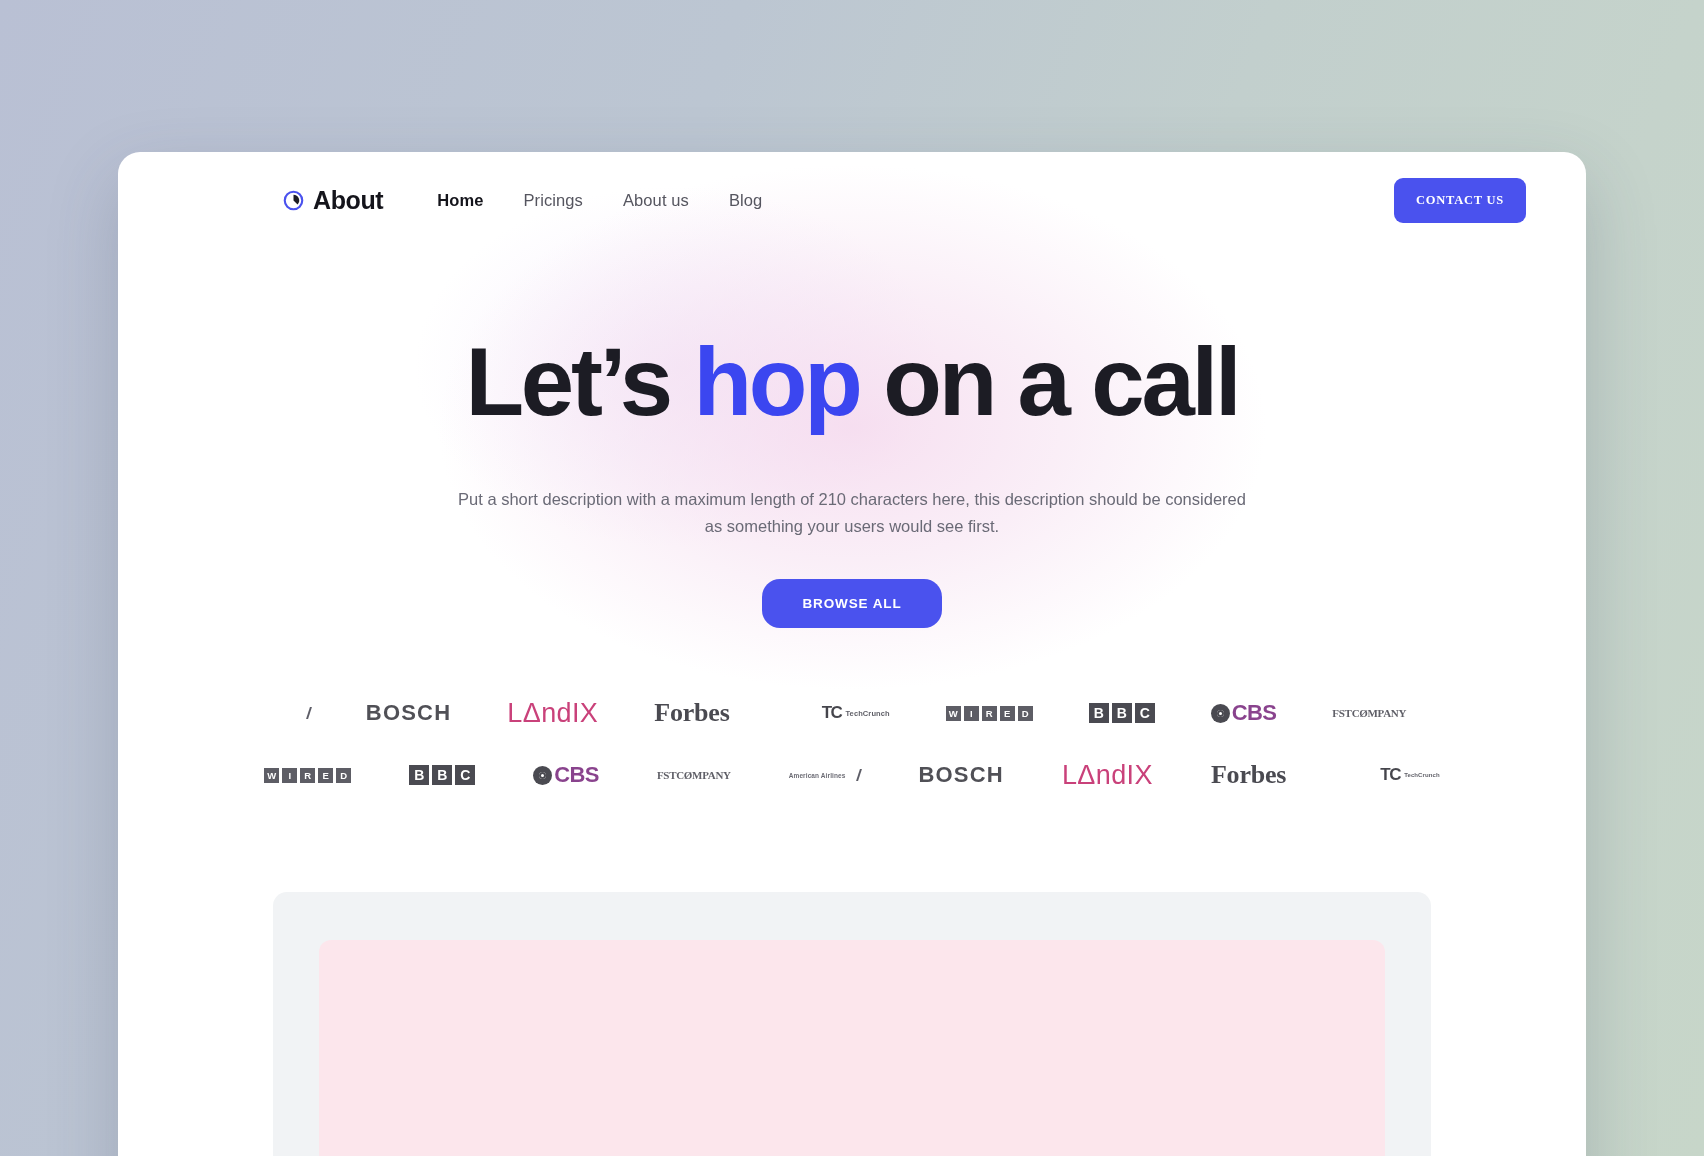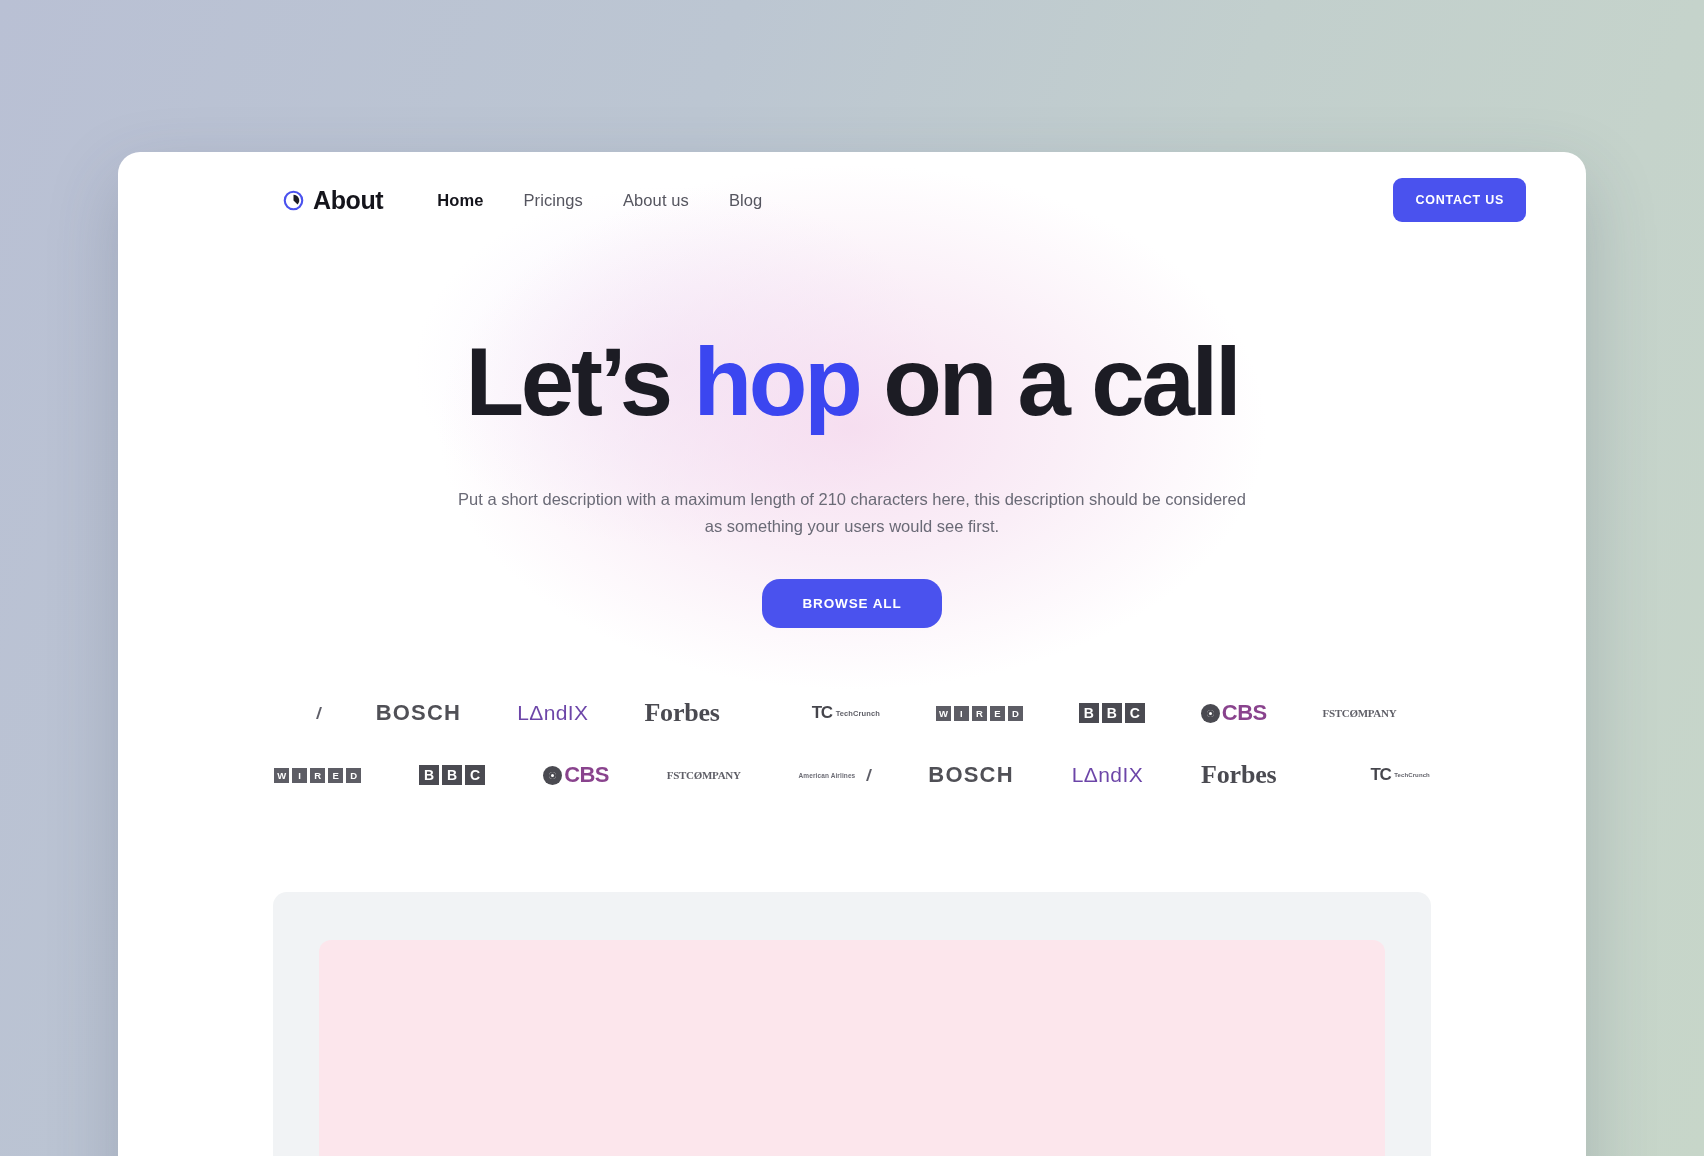--- a/index.html
+++ b/index.html
@@ -90,21 +90,21 @@
 
   .contact-btn {
     background: #4a52ee;
     color: #ffffff;
     border: none;
     border-radius: 9px;
     padding: 15px 22px;
     font-size: 12.5px;
     font-weight: 600;
     letter-spacing: 0.75px;
-    font-family: Liberation Sans, sans-serif;
+    font-family: Liberation Serif, serif;
     cursor: pointer;
     white-space: nowrap;
   }
 
   
   .hero {
     position: relative;
     z-index: 3;
     padding-top: 182px;
     text-align: center;
@@ -165,21 +165,21 @@
     justify-content: center;
     color: #25252d;
     flex: 0 0 auto;
   }
 
   
   .lg-bosch {
     font-size: 22px; font-weight: 800; letter-spacing: 1.2px; color: #2a2a32;
   }
   .lg-landix {
-    font-size: 21px; font-weight: 400; letter-spacing: 0.4px; color: #4c1d95;
+    font-size: 27px; font-weight: 400; letter-spacing: 0.4px; color: #be185d;
   }
   .lg-forbes {
     font-family: "Liberation Serif", serif;
     font-size: 26px; font-weight: 700; letter-spacing: -0.2px; color: #23232b;
   }
   .lg-tc { display: flex; align-items: center; gap: 4px; }
   .lg-tc-mark { font-size: 17px; font-weight: 700; letter-spacing: -1.4px; color: #1d1d25; margin-left: 36px; }
   .lg-tc-word { font-size: 7.5px; font-weight: 700; color: #3a3a44; letter-spacing: 0.1px; }
   .lg-wired { display: flex; gap: 3px; }
   .lg-wired span {

